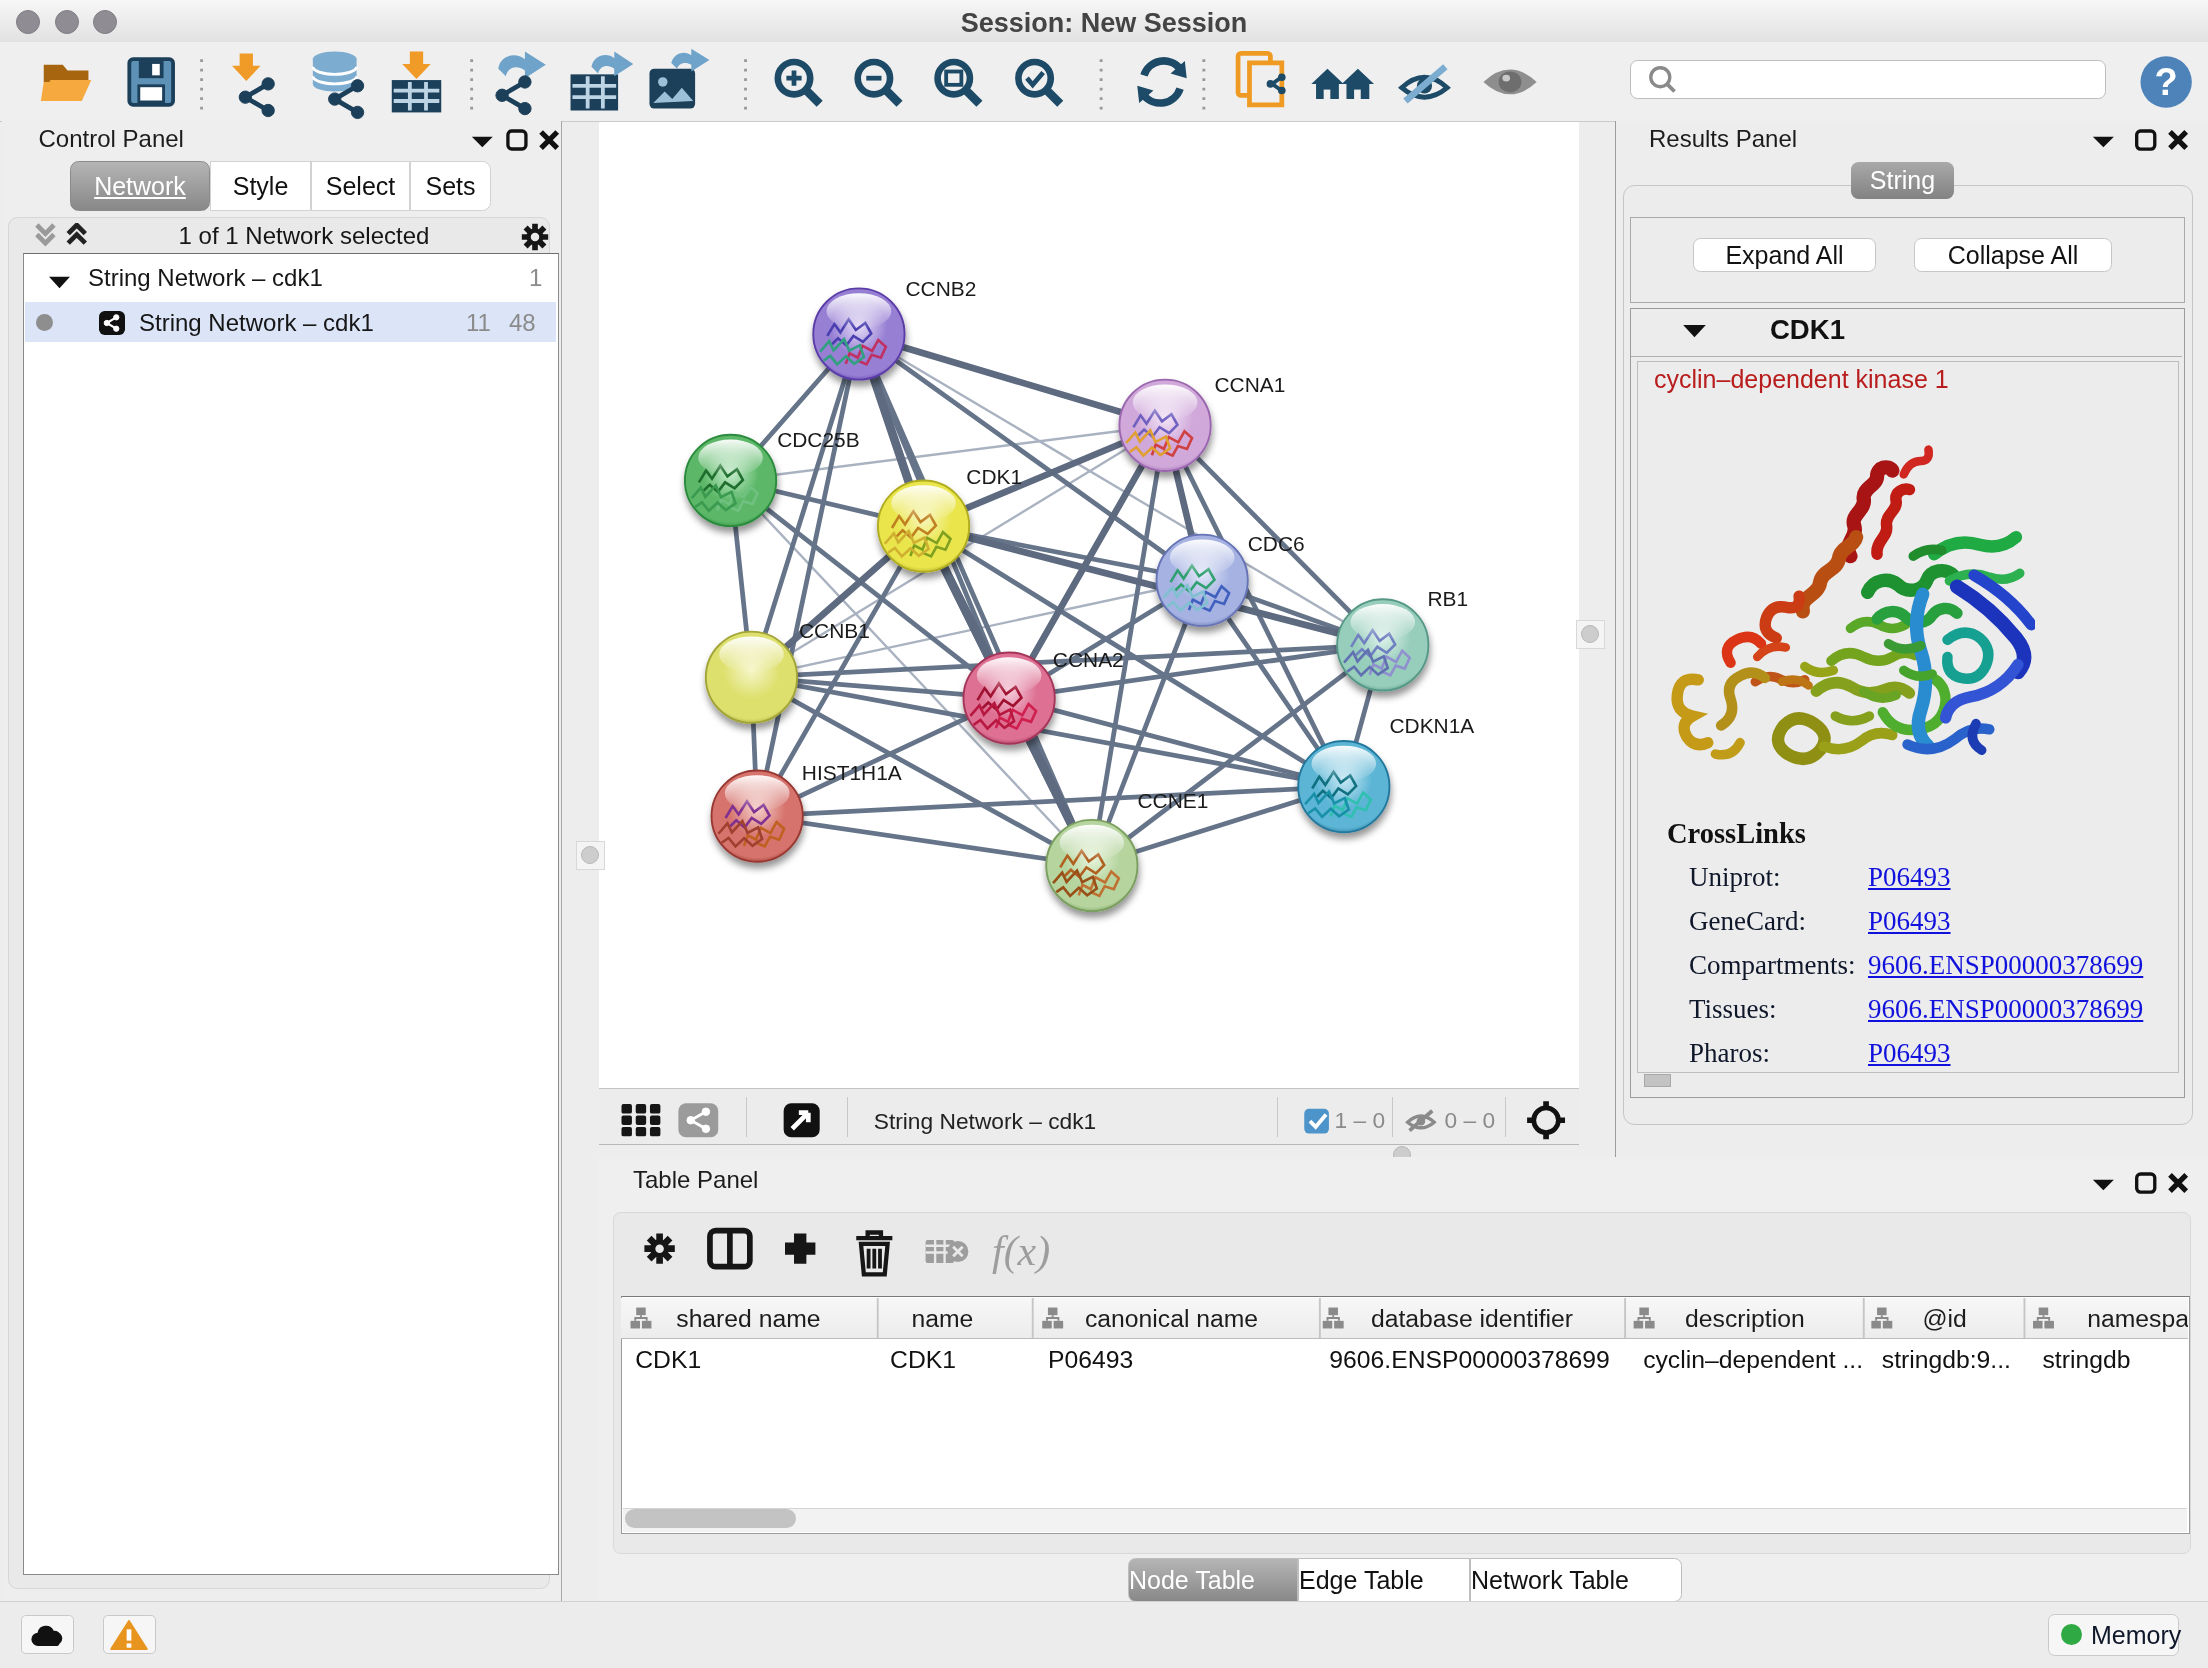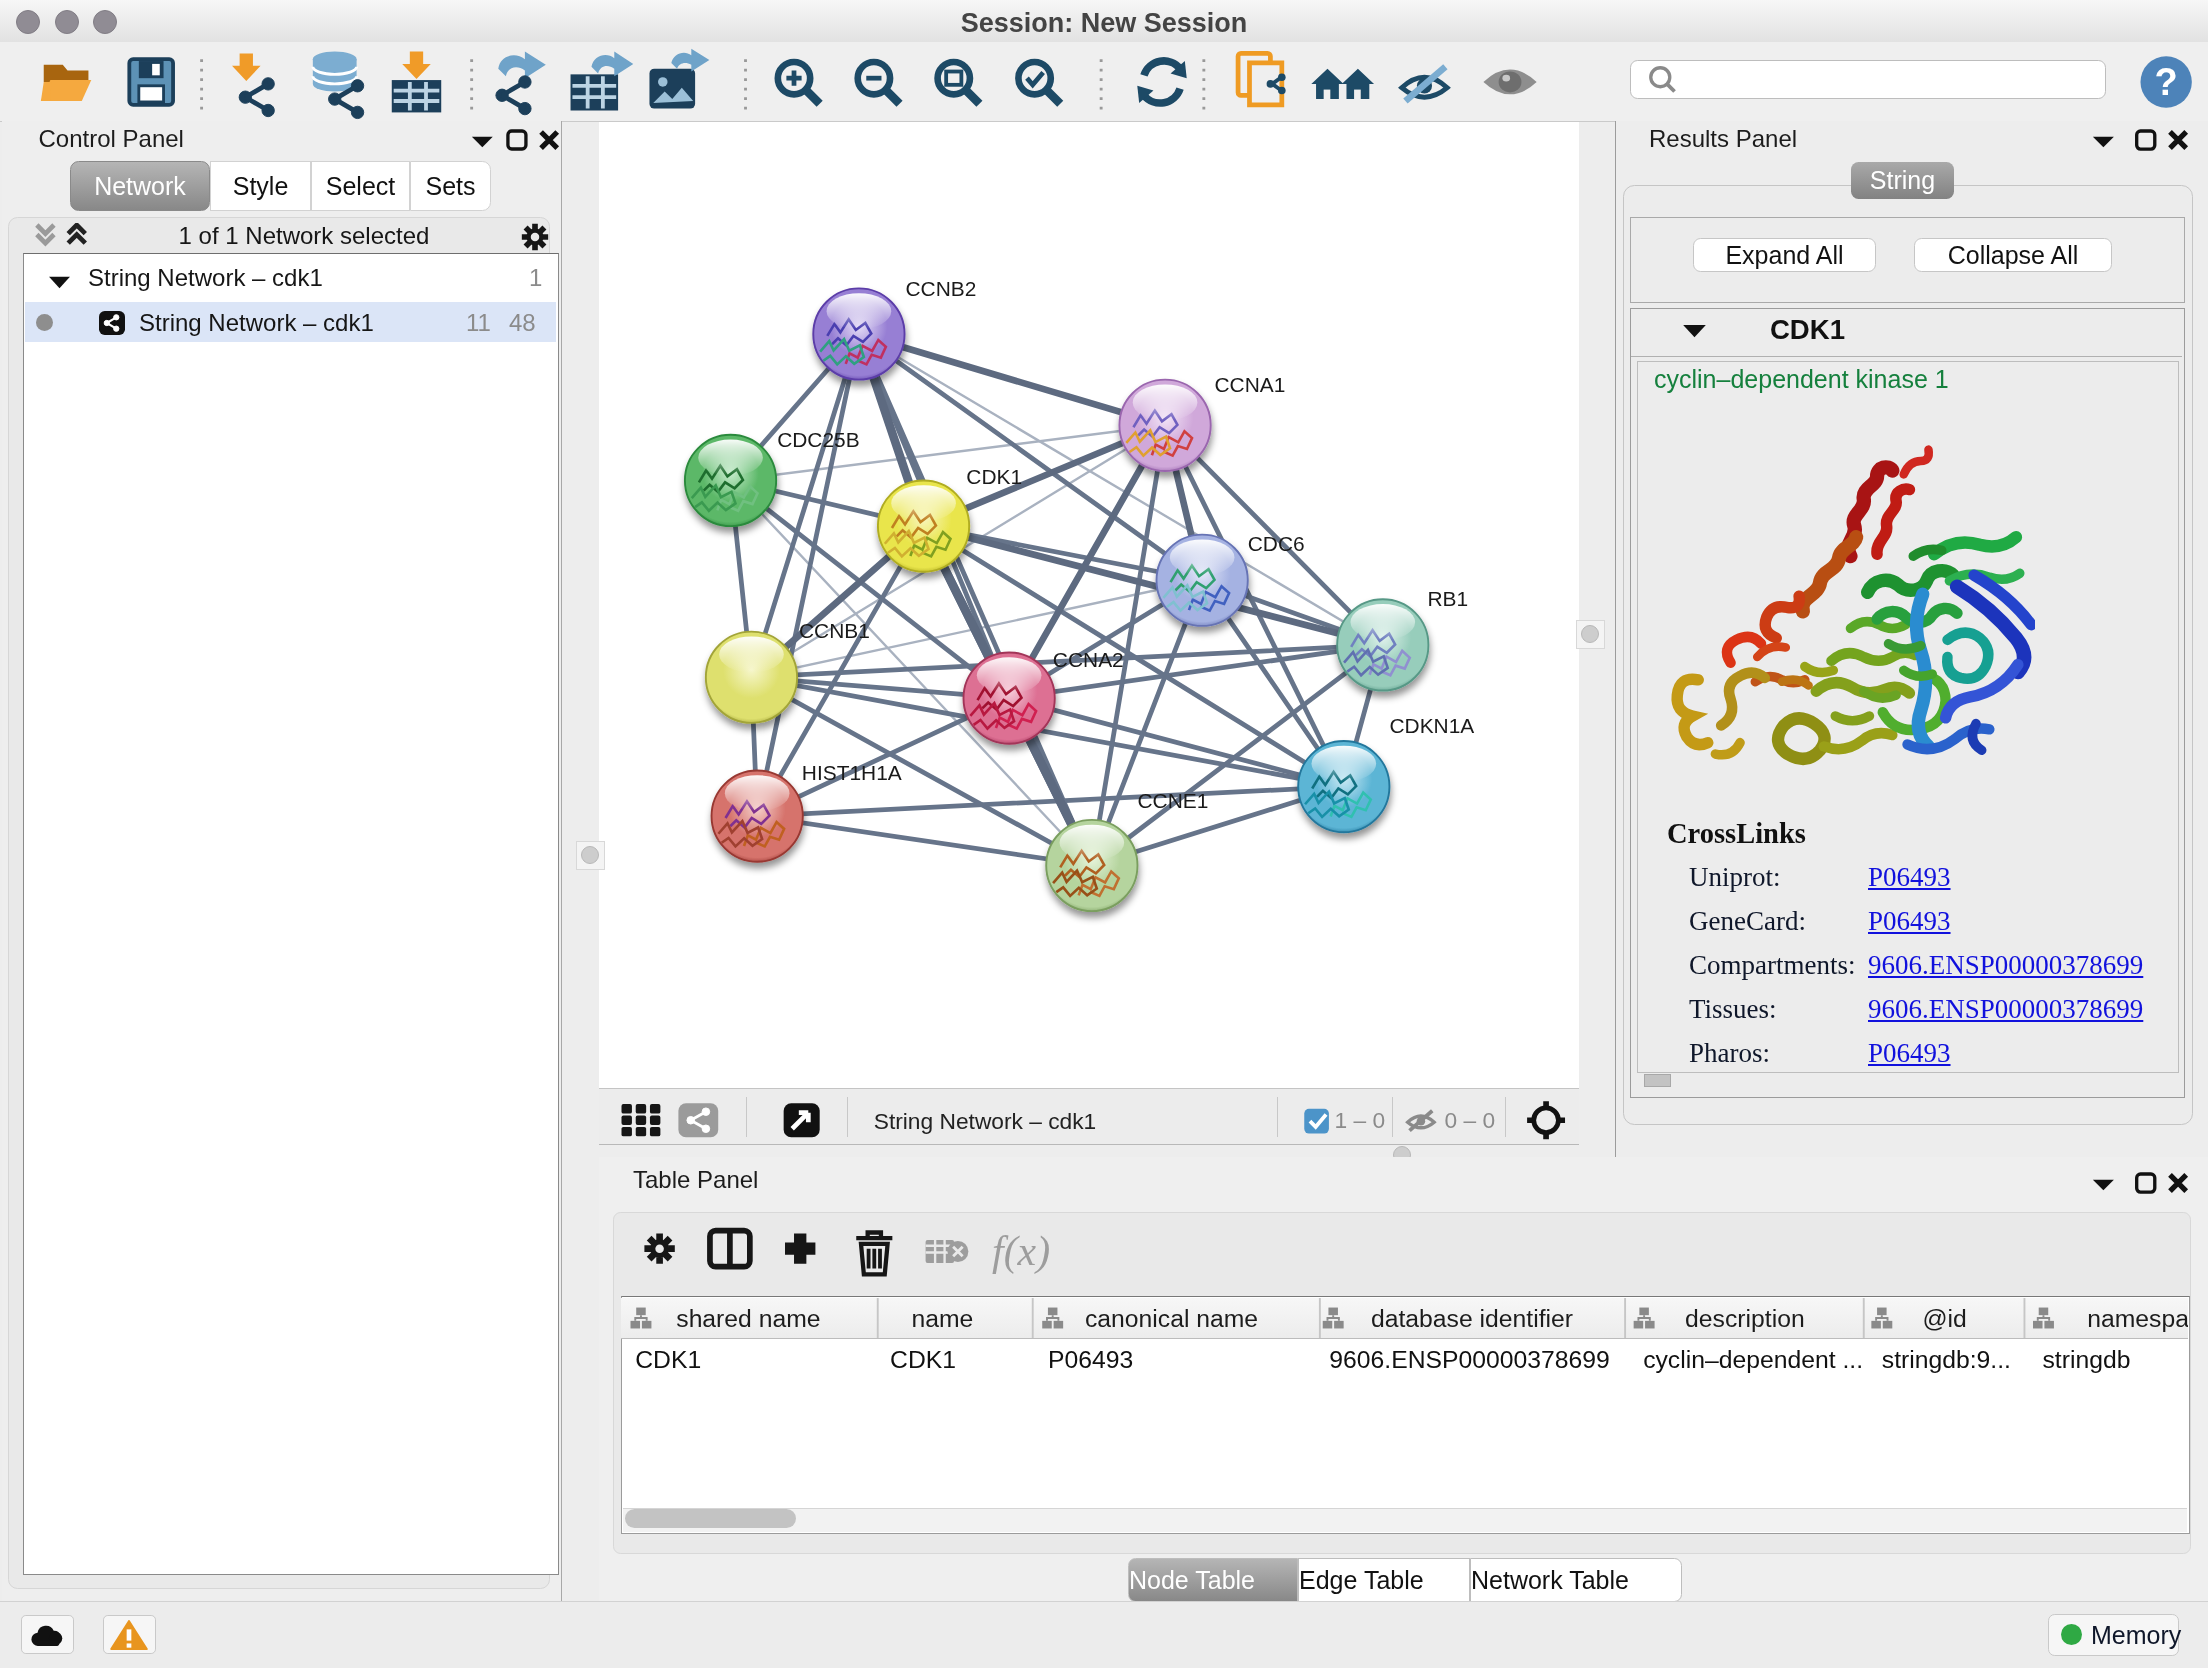--- a/index.html
+++ b/index.html
@@ -13,21 +13,21 @@
   .title{width:100%;text-align:center;top:7.6px;font-size:27px;font-weight:bold;color:#444;}
   
   .toolbar{left:0;top:42px;width:2208px;height:79px;background:#efefef;border-bottom:1.9px solid #cacaca;}
   .searchbox{left:1630px;top:60px;width:474px;height:37px;background:#fff;border:1.9px solid #bdbdbd;border-radius:7.6px;}
   
   .ptitle{font-size:24px;color:#1c1c1c;margin-left:10px;}
   
   .cpanel{left:1.9px;top:121px;width:559px;height:1480px;background:#eeeeee;border-right:1.9px solid #a8a8a8;}
   .tabstrip{font-size:25px;}
   .tab{height:48px;line-height:48px;text-align:center;background:#fff;border:1px solid #d2d2d2;color:#111;}
-  .tabsel{background:linear-gradient(#b5b5b5,#888888);color:#fff;border:1px solid #8a8a8a;}
+  .tabsel{background:linear-gradient(#b5b5b5,#888888);color:#fff;border:1px solid #8a8a8a;text-decoration:underline;}
   .cbody{left:7.6px;top:217px;width:540px;height:1370px;background:#e9e9e9;border:1px solid #d6d6d6;border-radius:9.5px;}
   .netlist{left:23px;top:253px;width:534px;height:1320px;background:#fff;border:1px solid #8a8a8a;border-top:1.9px solid #6e6e6e;}
   .lrow{font-size:24px;color:#161616;}
   .gray{color:#8b8b8b;}
   
   .canvas{left:599px;top:122px;width:980px;height:966px;background:#fff;}
   .netstrip{left:599px;top:1088px;width:980px;height:55px;background:#ececec;border-top:1.9px solid #c4c4c4;border-bottom:1.9px solid #b8b8b8;}
   .vsep{top:7.6px;height:40px;width:0;border-left:1.9px solid #c8c8c8;position:absolute;}
   
   .rpanel{left:1615px;top:121px;width:593px;height:1036px;background:#ededed;border-left:1.9px solid #9c9c9c;}
@@ -549,21 +549,21 @@
 <div class="abs" style="left:1630px;top:217px;width:553px;height:84px;border:1px solid #a9a9a9"></div>
 <div class="abs btn" style="left:1693px;top:238px;width:181px;height:32px;line-height:32px">Expand All</div>
 <div class="abs btn" style="left:1914px;top:238px;width:196px;height:32px;line-height:32px">Collapse All</div>
 <div class="abs" style="left:1630px;top:308px;width:553px;height:788px;border:1px solid #9b9b9b"></div>
 <svg class="abs" style="left:1682px;top:323px" width="25" height="17" viewBox="0 0 26 18">
     <path d="M1 2 l12 13 12 -13 z" fill="#111"></path>
   </svg>
 <div class="abs" style="left:1741px;top:314px;width:133px;text-align:center;font-size:27.6px;font-weight:bold;color:#111">CDK1</div>
 <div class="abs" style="left:1631px;top:356px;width:551px;height:0;border-top:1.9px solid #b0b0b0"></div>
 <div class="abs" style="left:1637px;top:361px;width:540px;height:710px;background:#ececec;border:1px solid #bdbdbd"></div>
-<div class="abs" style="left:1654px;top:365px;font-size:25px;color:#15803d">cyclin–dependent kinase 1</div>
+<div class="abs" style="left:1654px;top:365px;font-size:25px;color:#b91c1c">cyclin–dependent kinase 1</div>
 <svg class="abs" style="left:1664px;top:442px" width="371" height="333" viewBox="0 0 390 350">
 <g fill="none" stroke-linecap="round">
 <path d="M196 120 c-8 -14 8 -20 4 -32 c-4 -12 12 -16 10 -28 c-2 -12 14 -14 14 -24 c0 -10 12 -12 16 -6" stroke="#a81414" stroke-width="15"></path>
 <path d="M224 118 c-2 -14 12 -18 10 -30 c-2 -12 12 -16 10 -26 c-2 -10 8 -14 14 -12" stroke="#c01c14" stroke-width="12"></path>
 <path d="M252 34 q6 -14 18 -14 q10 0 8 -12" stroke="#d02820" stroke-width="9"></path>
 <path d="M146 178 c-4 -16 16 -16 18 -30 c2 -14 18 -12 20 -26 c2 -12 16 -12 18 -22" stroke="#b84e12" stroke-width="15"></path>
 <path d="M118 206 q-16 -6 -10 -22 q6 -14 22 -10 q14 2 12 -12" stroke="#cc3c14" stroke-width="12"></path>
 <path d="M70 232 q-10 -16 6 -24 q16 -8 26 4" stroke="#dc3416" stroke-width="11"></path>
 <path d="M96 252 q14 -10 28 -2 q12 6 24 0" stroke="#c05418" stroke-width="10"></path>
 <path d="M36 250 q-20 -4 -22 16 q-2 18 16 22 q-14 8 -6 22 q8 12 22 6" stroke="#c49a16" stroke-width="12"></path>

